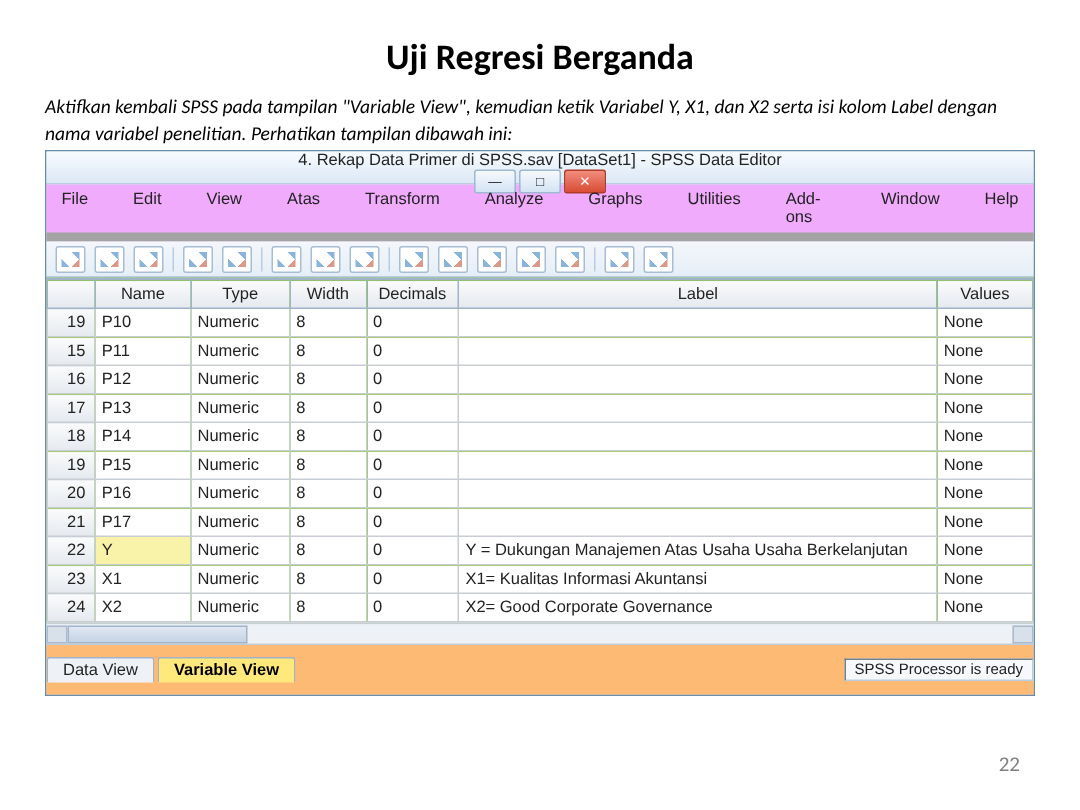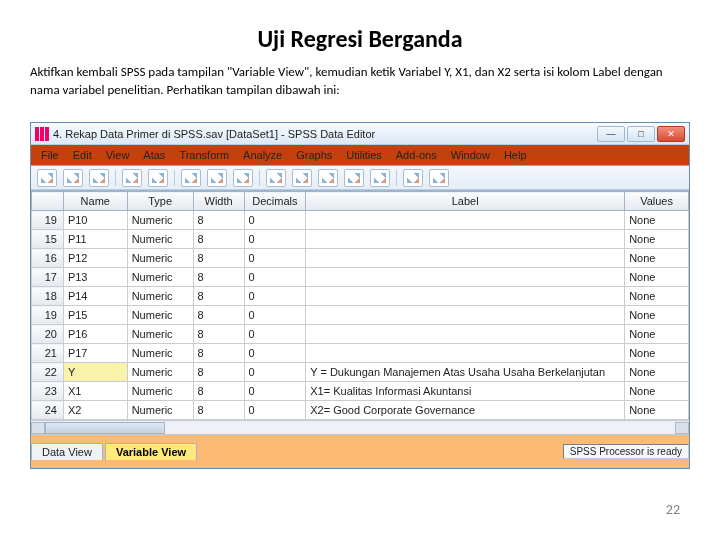--- a/index.html
+++ b/index.html
@@ -15,36 +15,38 @@
   .slide { padding: 20px 30px 0 30px; }
   .title {
     text-align: center;
     font-size: 24px;
     font-weight: 700;
     margin: 4px 0 10px 0;
   }
   .desc {
     font-size: 13px;
     line-height: 1.35;
-    margin-bottom: 24px;
+    margin-bottom: 2px;
+    font-style: italic;
   }
   .window {
     border: 1px solid #6b8ca8;
     background: #eaf2fa;
     font-family: Tahoma, Arial, sans-serif;
     font-size: 11px;
     color: #222;
   }
   .titlebar {
     display: flex;
     align-items: center;
     background: linear-gradient(#f7fbff,#dce8f5);
     border-bottom: 1px solid #b9cde0;
     height: 22px;
     padding: 0 4px;
+    flex-direction: column;
   }
   .titlebar .icon {
     width: 14px; height: 14px;
     background:
       linear-gradient(90deg,#e06,#e06) 0 0/4px 14px no-repeat,
       linear-gradient(90deg,#e06,#e06) 5px 0/4px 14px no-repeat,
       linear-gradient(90deg,#e06,#e06) 10px 0/4px 14px no-repeat;
     margin-right: 4px;
   }
   .titlebar .txt { flex: 1; font-weight: 400; }
@@ -53,24 +55,24 @@
     width: 28px; height: 16px;
     background: linear-gradient(#f6f9fd,#d4e4f4);
     border: 1px solid #9fb9d3;
     border-radius: 2px;
     display: flex; align-items: center; justify-content: center;
     font-size: 9px;
   }
   .winbtn.close { background: linear-gradient(#f28d7d,#d94c35); border-color:#b03a28; color:#fff; }
   .menubar {
     display: flex;
-    gap: 2px;
+    gap: 18px;
     padding: 2px 4px;
-    background: #c2410c;
-    border-bottom: 1px solid #a3a3a3;
+    background: #f0abfc;
+    border-bottom: 6px solid #a3a3a3;
   }
   .menubar span {
     padding: 2px 6px;
   }
   .toolbar {
     display: flex;
     gap: 6px;
     padding: 3px 6px;
     background: linear-gradient(#f4f7fb,#e5eef7);
     border-bottom: 1px solid #b9cde0;

